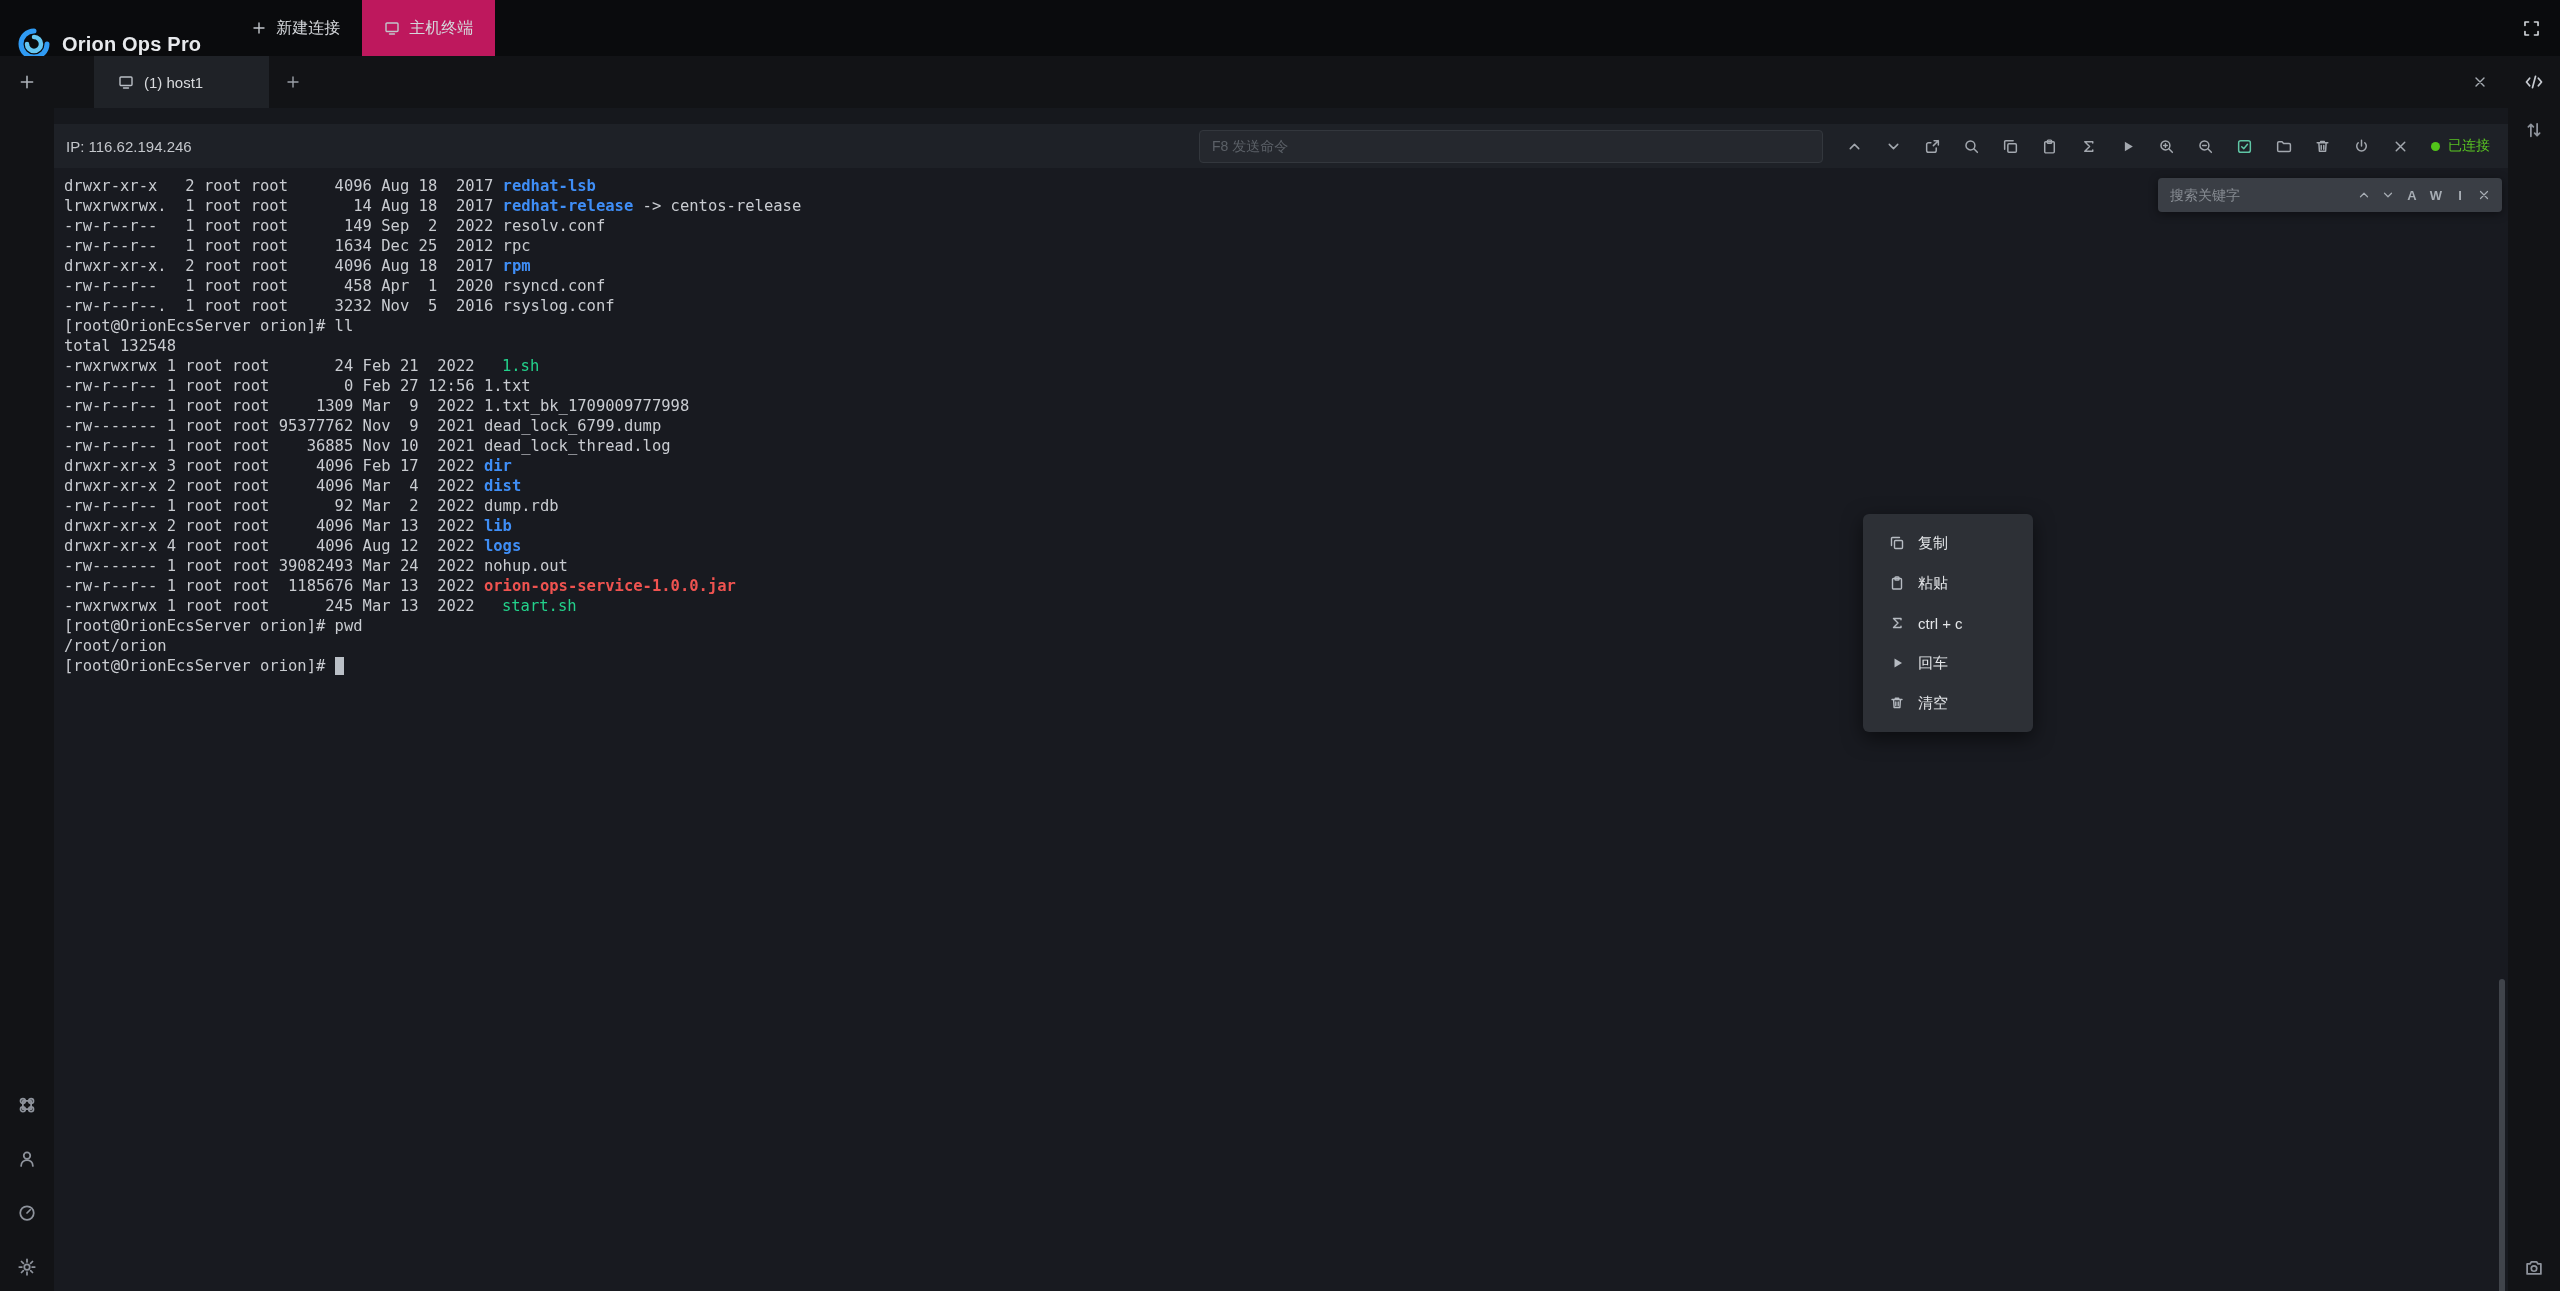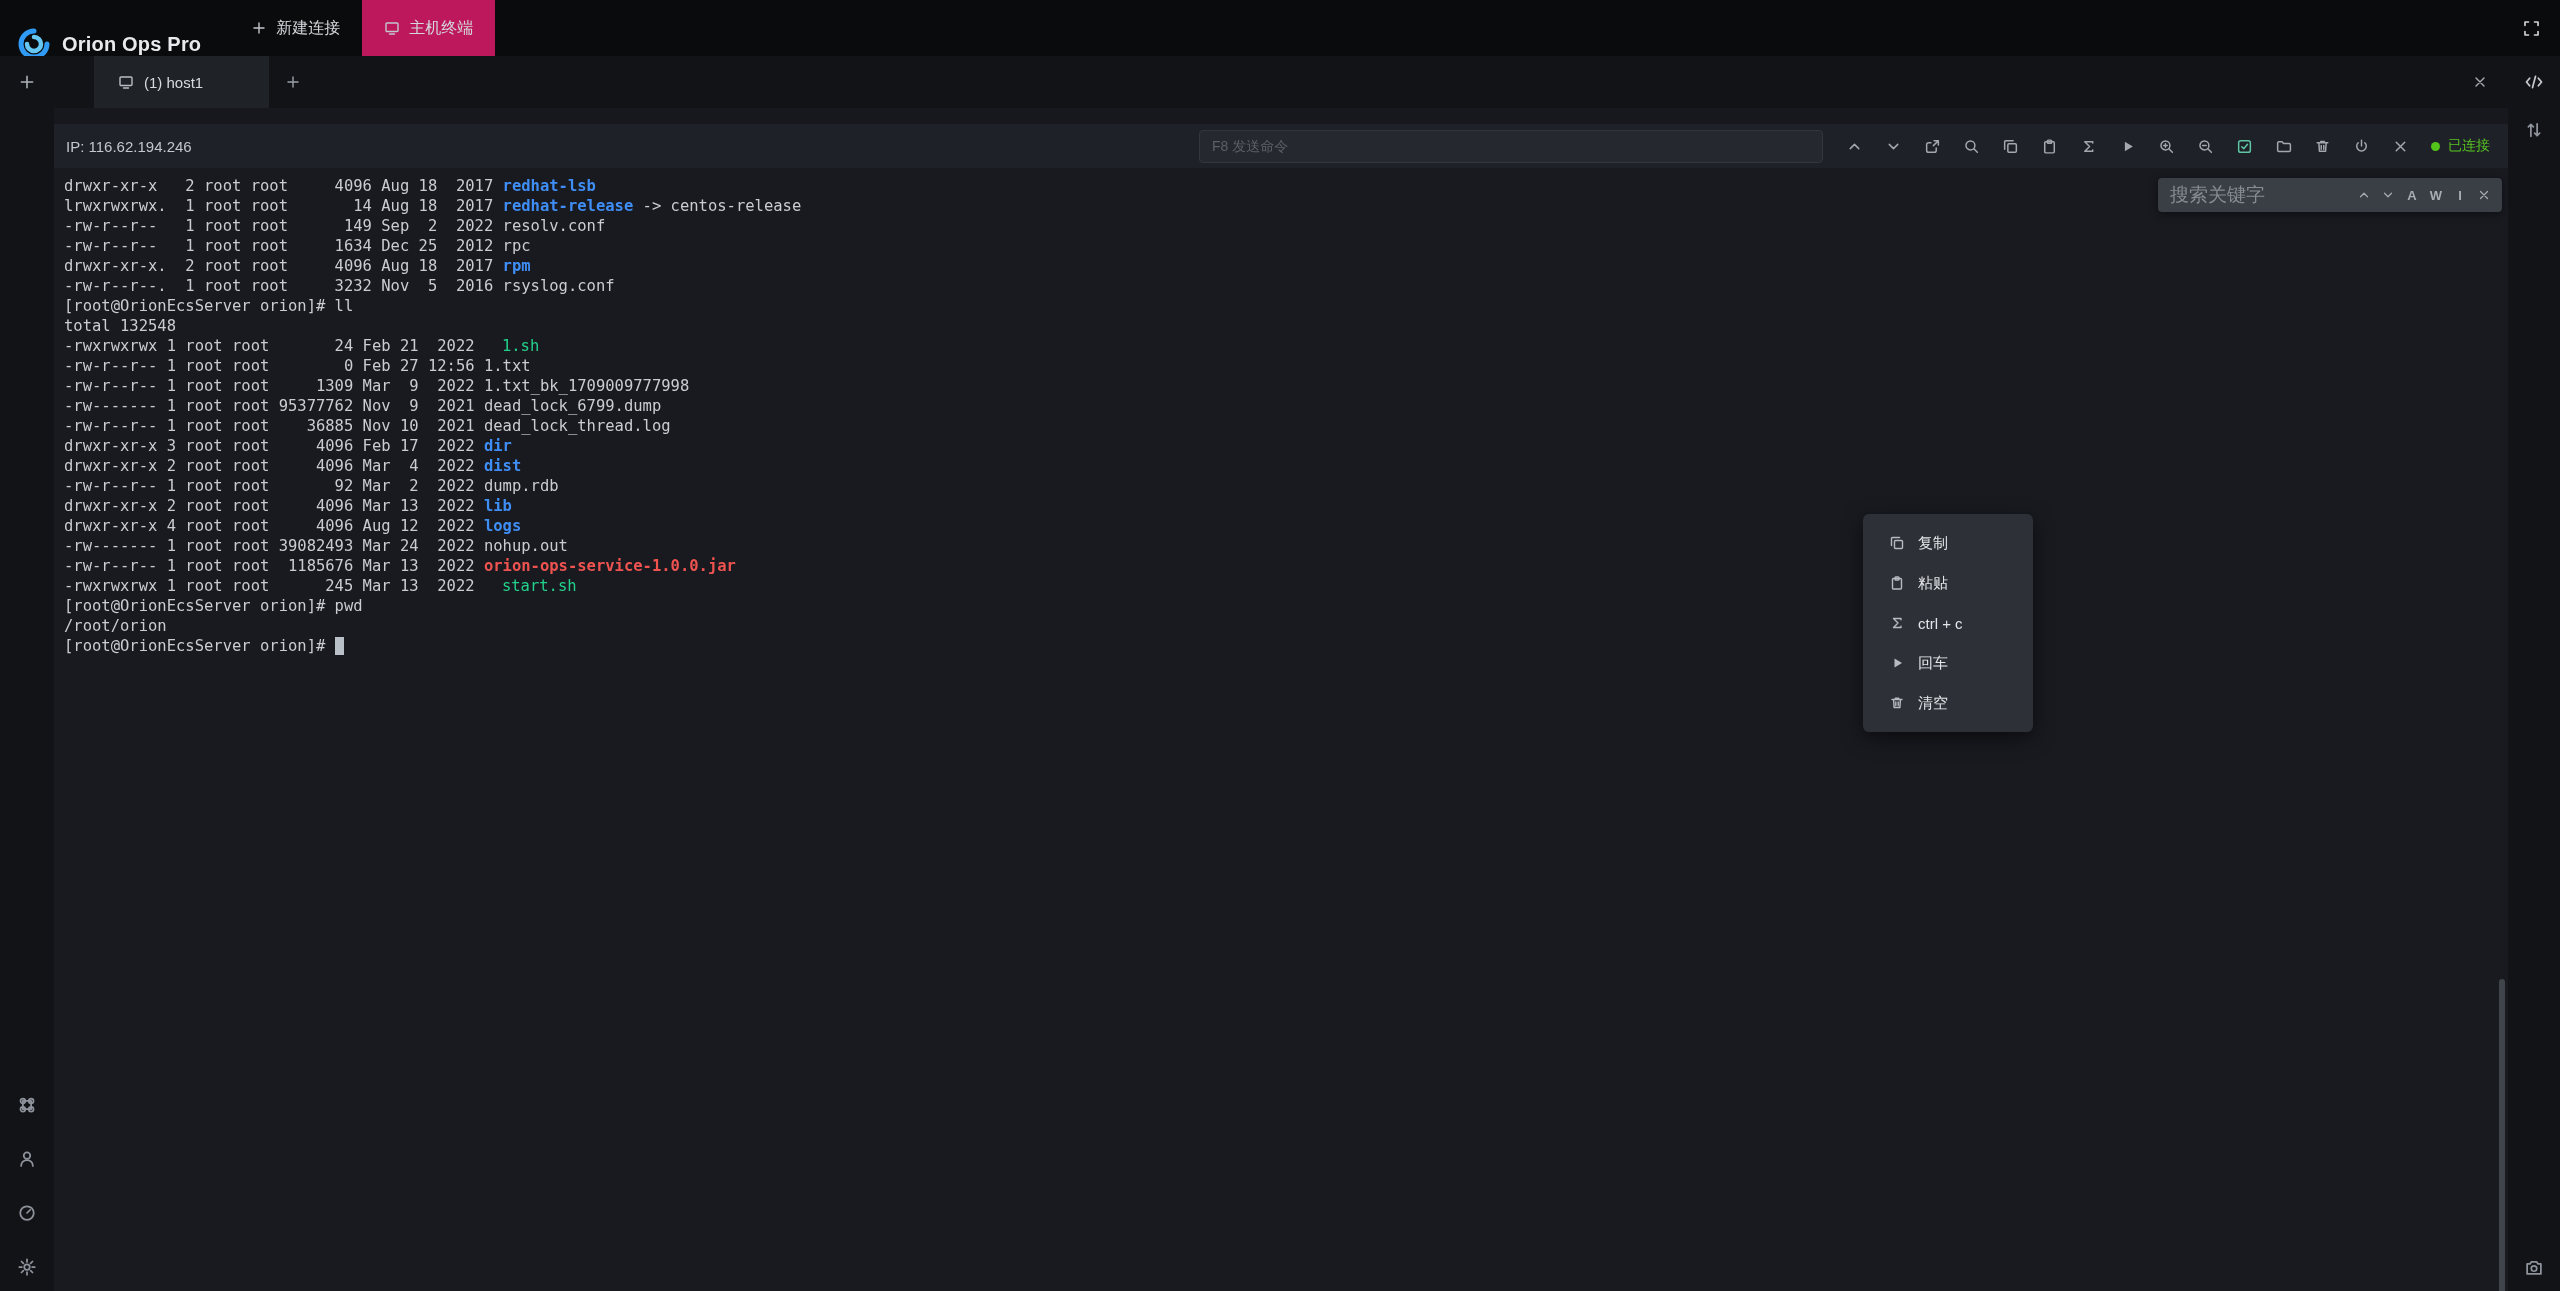--- a/index.html
+++ b/index.html
@@ -63,21 +63,21 @@
   .seg-fg { color:#c9ccd1; }
   .seg-dir { color:#3f8ef6; font-weight:bold; }
   .seg-link { color:#3f8ef6; font-weight:bold;margin-top:44px; }
   .seg-exec { color:#23d18b; font-weight:normal;margin-left:18px; }
   .seg-archive { color:#ef5350; font-weight:bold; }
   .seg-cursor { background:#bac0c7; }
 
   
   .search-widget { position:absolute; top:10px; right:6px; width:344px; height:34px; display:flex; align-items:center;
     padding:0 6px 0 12px; background:#3a3e45; border-radius:4px; box-shadow:0 2px 10px rgba(0,0,0,.45); }
-  .search-input { flex:1; min-width:0; background:transparent; border:none; outline:none; color:#cfd2d6; font-size:19px; }
+  .search-input { flex:1; min-width:0; background:transparent; border:none; outline:none; color:#cfd2d6; font-size:14px; }
   .search-input::placeholder { color:#878c93; }
   .search-btns { display:flex; align-items:center; }
   .search-btn { width:24px; height:24px; display:flex; align-items:center; justify-content:center; color:#a7adb4; }
   .search-letter { font-size:13px; font-weight:bold; }
 
   
   .context-menu { position:absolute; left:1809px; top:346px; width:170px; background:#2d3036; border-radius:6px;
     box-shadow:0 6px 20px rgba(0,0,0,.55); padding:9px 7px; }
   .menu-item { height:40px; display:flex; align-items:center; gap:13px; padding:0 19px; color:#e3e5e8; font-size:15px; }
   .mi-icon { color:#b6bbc2; display:inline-flex; }
@@ -325,20 +325,21 @@
         </div>
       </div>
 
       <div class="terminal">
         <div class="term-content" id="terminal-output">
             <div class="term-line"><span class="seg-fg">drwxr-xr-x   2 root root     4096 Aug 18  2017 </span><span class="seg-dir">redhat-lsb</span></div>
             <div class="term-line"><span class="seg-fg">lrwxrwxrwx.  1 root root       14 Aug 18  2017 </span><span class="seg-link">redhat-release</span><span class="seg-fg"> -&gt; centos-release</span></div>
             <div class="term-line"><span class="seg-fg">-rw-r--r--   1 root root      149 Sep  2  2022 resolv.conf</span></div>
             <div class="term-line"><span class="seg-fg">-rw-r--r--   1 root root     1634 Dec 25  2012 rpc</span></div>
             <div class="term-line"><span class="seg-fg">drwxr-xr-x.  2 root root     4096 Aug 18  2017 </span><span class="seg-dir">rpm</span></div>
+            <div class="term-line"><span class="seg-fg">-rw-r--r--   1 root root      458 Apr  1  2020 rsyncd.conf</span></div>
             <div class="term-line"><span class="seg-fg">-rw-r--r--.  1 root root     3232 Nov  5  2016 rsyslog.conf</span></div>
             <div class="term-line"><span class="seg-fg">[root@OrionEcsServer orion]# ll</span></div>
             <div class="term-line"><span class="seg-fg">total 132548</span></div>
             <div class="term-line"><span class="seg-fg">-rwxrwxrwx 1 root root       24 Feb 21  2022 </span><span class="seg-exec">1.sh</span></div>
             <div class="term-line"><span class="seg-fg">-rw-r--r-- 1 root root        0 Feb 27 12:56 1.txt</span></div>
             <div class="term-line"><span class="seg-fg">-rw-r--r-- 1 root root     1309 Mar  9  2022 1.txt_bk_1709009777998</span></div>
             <div class="term-line"><span class="seg-fg">-rw------- 1 root root 95377762 Nov  9  2021 dead_lock_6799.dump</span></div>
             <div class="term-line"><span class="seg-fg">-rw-r--r-- 1 root root    36885 Nov 10  2021 dead_lock_thread.log</span></div>
             <div class="term-line"><span class="seg-fg">drwxr-xr-x 3 root root     4096 Feb 17  2022 </span><span class="seg-dir">dir</span></div>
             <div class="term-line"><span class="seg-fg">drwxr-xr-x 2 root root     4096 Mar  4  2022 </span><span class="seg-dir">dist</span></div>

